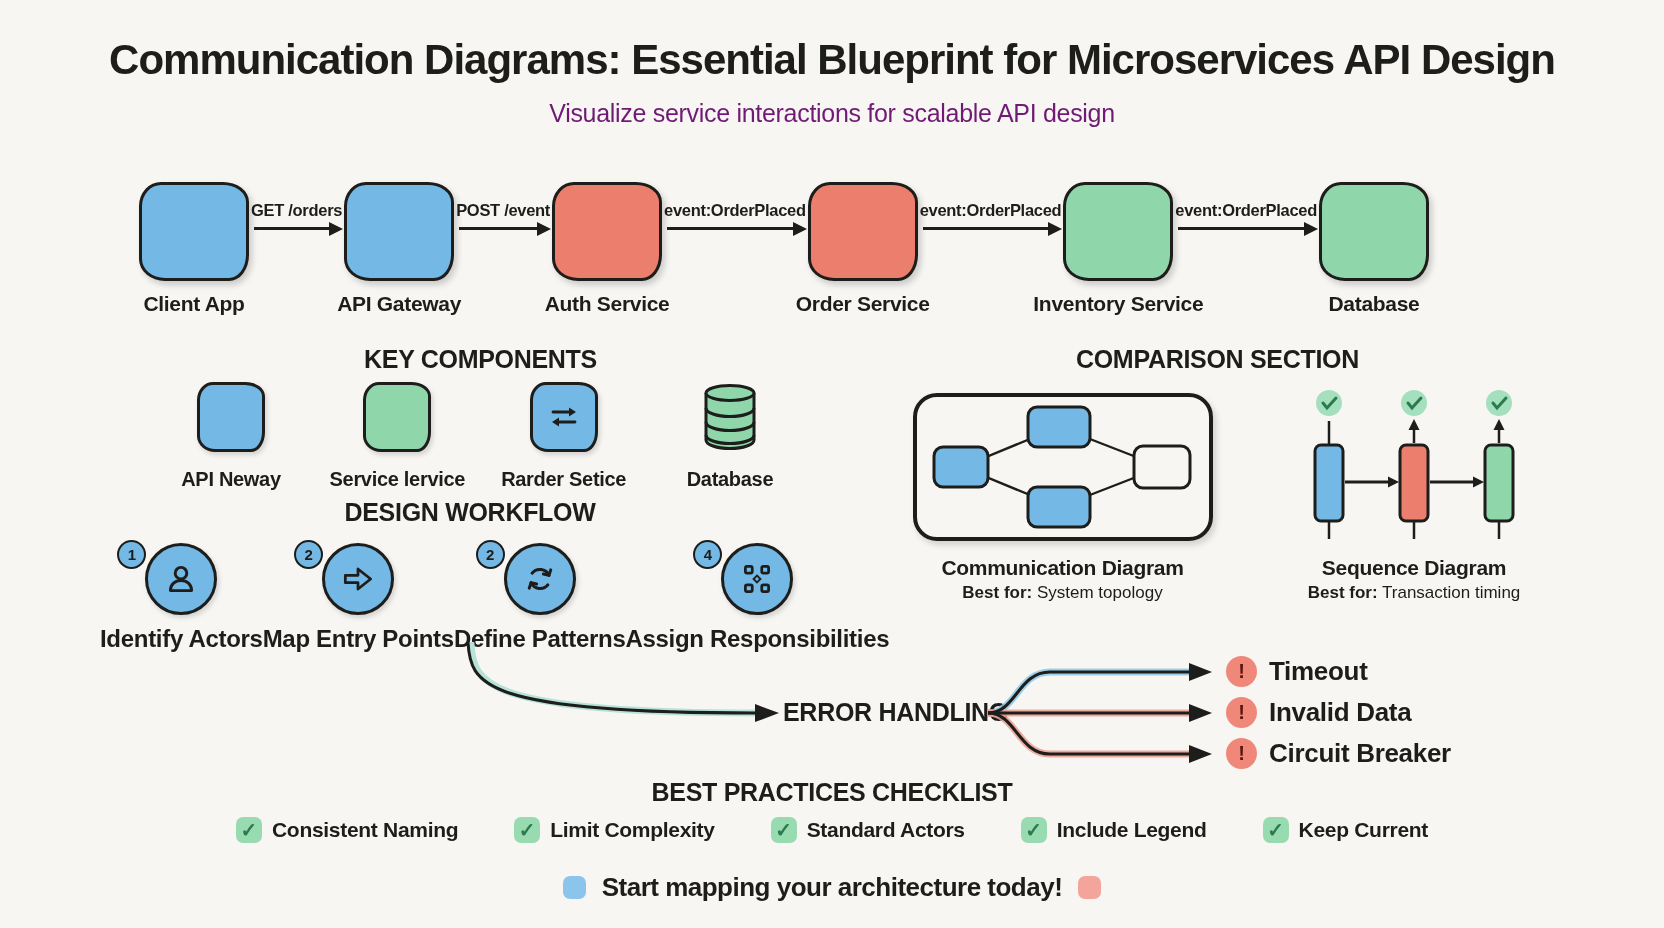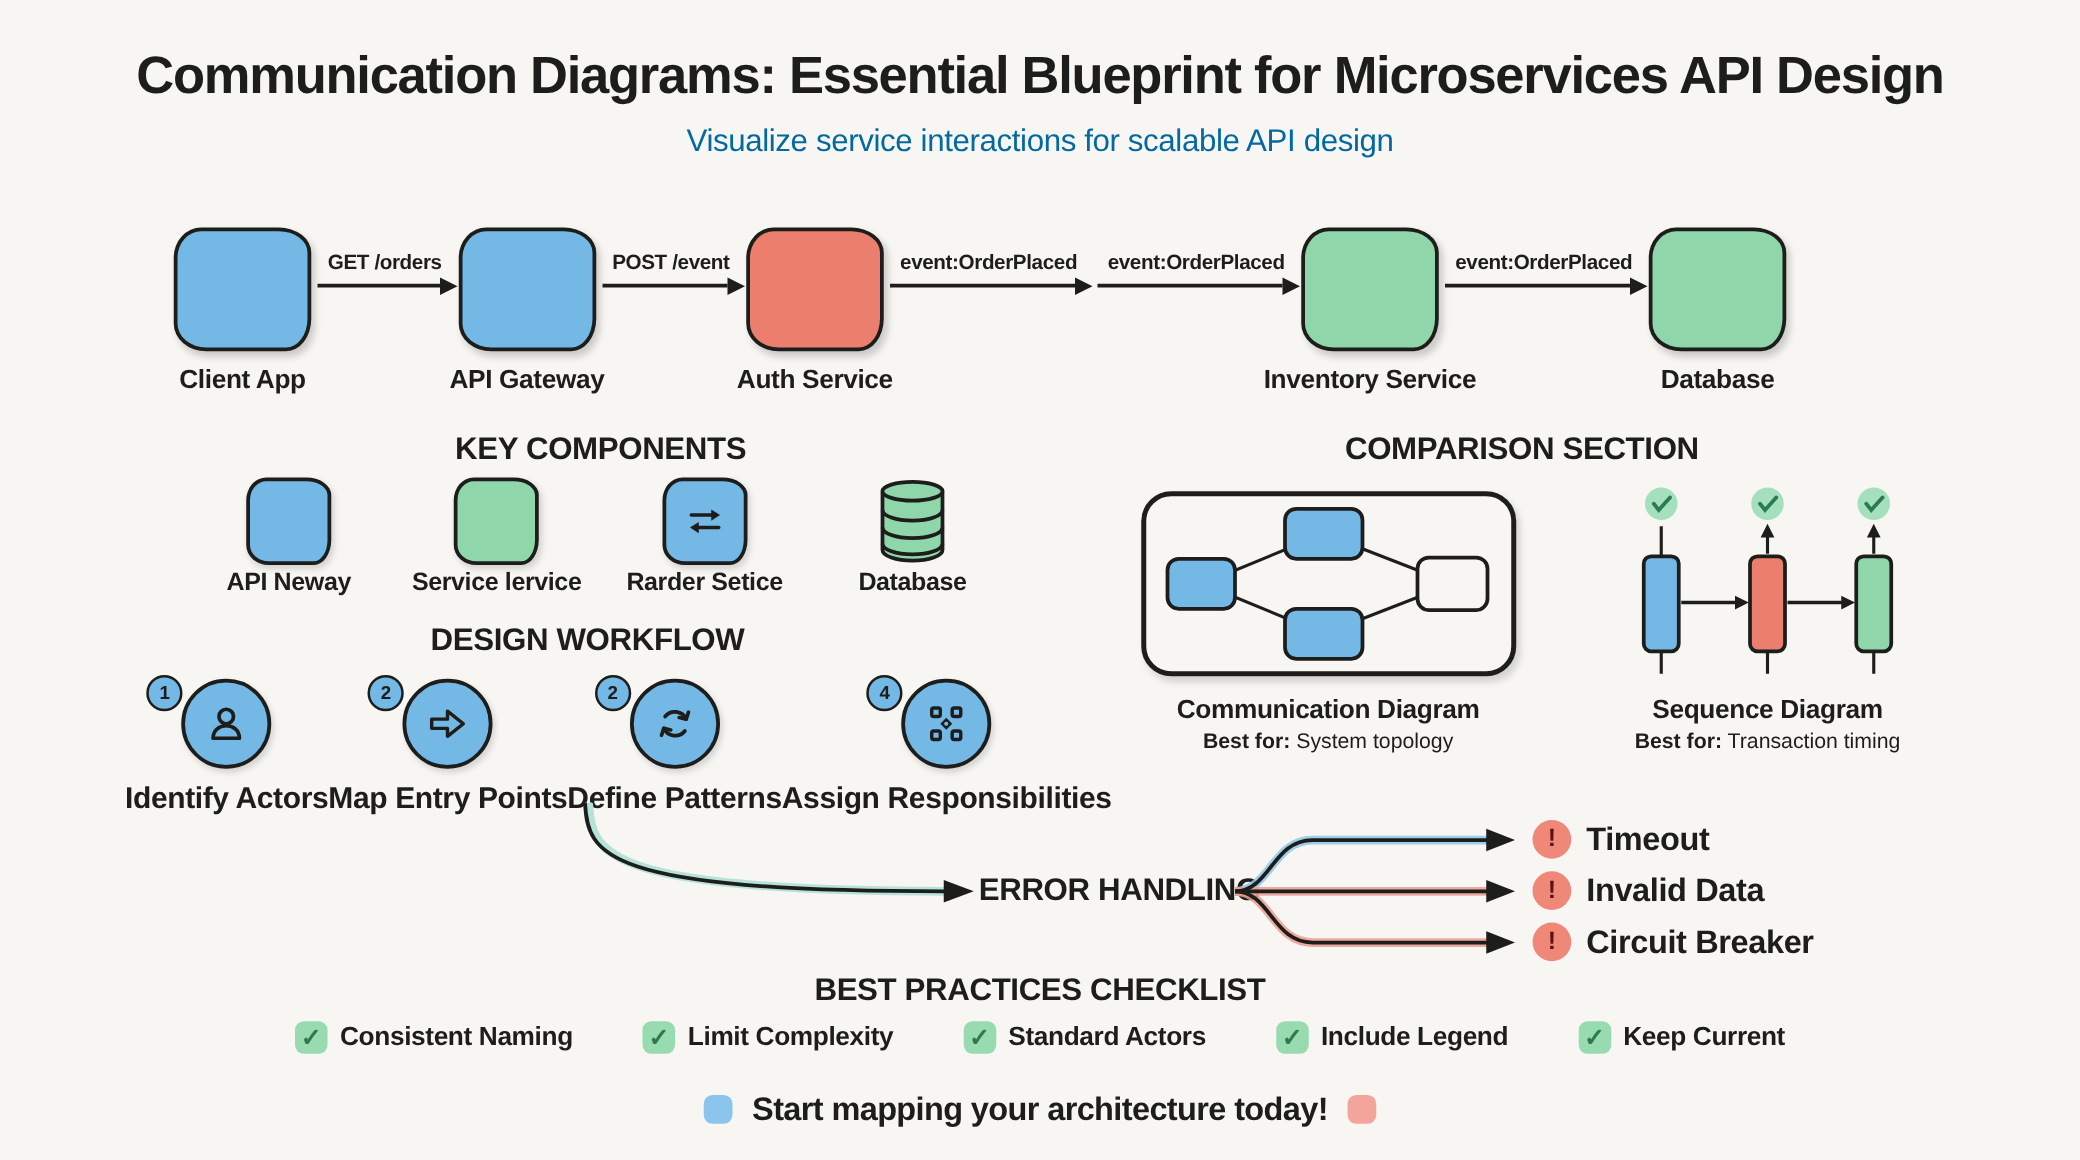--- a/index.html
+++ b/index.html
@@ -12,21 +12,21 @@
     color:var(--ink,#1d1d1b);
   }
 
   
   .title{
     position:absolute;top:36px;left:0;width:100%;
     text-align:center;font-size:42px;font-weight:bold;letter-spacing:-1px;
   }
   .subtitle{
     position:absolute;top:99px;left:0;width:100%;
-    text-align:center;font-size:25px;font-weight:400;color:#0369a1;letter-spacing:-0.3px;
+    text-align:center;font-size:25px;font-weight:400;color:#701a75;letter-spacing:-0.3px;
   }
 
   
   .flow-row{
     position:absolute;left:138px;top:182px;width:1292px;
     display:flex;align-items:flex-start;
   }
   .flow-node{width:112px;display:flex;flex-direction:column;align-items:center;flex:0 0 auto;}
   .flow-box{
     width:104px;height:93px;
@@ -56,21 +56,21 @@
   .key-components{position:absolute;left:148px;top:345px;width:665px;}
   .kc-row{display:flex;justify-content:space-between;margin-top:8px;padding:0 8px;}
   .kc-item{display:flex;flex-direction:column;align-items:center;width:150px;}
   .kc-icon-area{height:70px;display:flex;align-items:center;justify-content:center;}
   .kc-box{
     width:62px;height:64px;border:3.5px solid var(--ink);
     border-radius:16px 20px 14px 18px / 18px 14px 20px 16px;
     display:flex;align-items:center;justify-content:center;
     box-shadow:2px 3px 5px rgba(0,0,0,.15);
   }
-  .kc-label{margin-top:3px;font-size:20px;font-weight:bold;white-space:nowrap;letter-spacing:-0.3px;}
+  .kc-label{margin-top:16px;font-size:20px;font-weight:bold;white-space:nowrap;letter-spacing:-0.3px;}
 
   
   .comparison{position:absolute;left:890px;top:345px;width:655px;}
   .cmp-row{display:flex;justify-content:space-between;margin-top:14px;}
   .cmp-col{display:flex;flex-direction:column;align-items:center;justify-content:center;}
   .cmp-col.left{width:345px;}
   .cmp-col.right{width:262px;}
   .cmp-visual{height:158px;display:flex;align-items:center;justify-content:center;}
   .cmp-card{
     width:292px;height:140px;border:4px solid var(--ink);border-radius:24px;
@@ -166,20 +166,24 @@
   <div class="flow-node">
     <div class="flow-box" data-color="red"></div>
     <div class="flow-node-label">Auth Service</div>
   </div>
 
   <div class="flow-arrow">
     <div class="flow-arrow-label">event:OrderPlaced</div>
     <div class="flow-arrow-line"></div>
   </div>
 
+  <div class="flow-node">
+    <div class="flow-box" data-color="red"></div>
+    <div class="flow-node-label">Order Service</div>
+  </div>
 
   <div class="flow-arrow">
     <div class="flow-arrow-label">event:OrderPlaced</div>
     <div class="flow-arrow-line"></div>
   </div>
 
   <div class="flow-node">
     <div class="flow-box" data-color="green"></div>
     <div class="flow-node-label">Inventory Service</div>
   </div>

